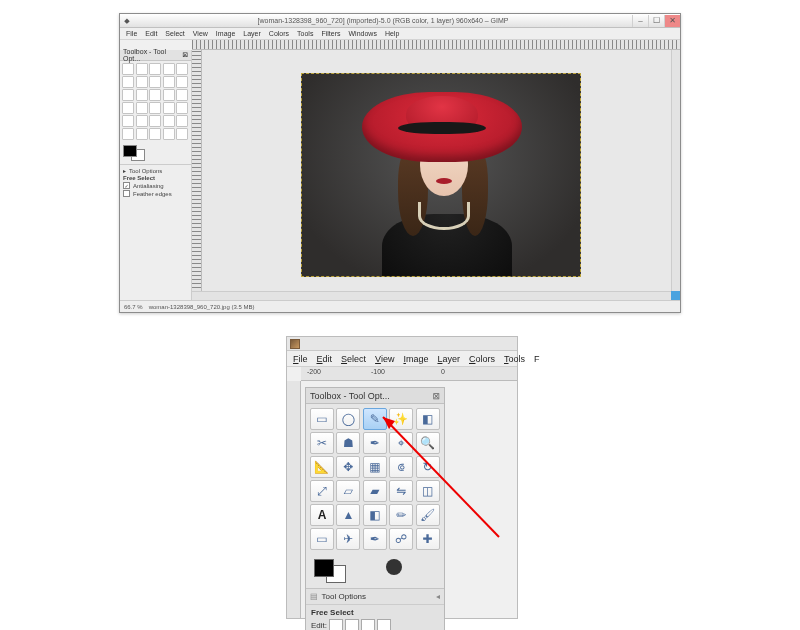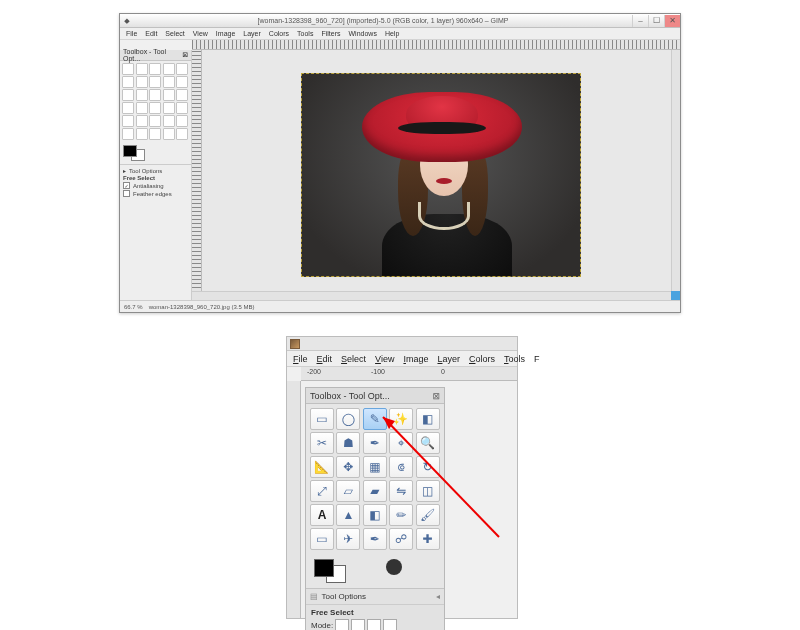--- a/index.html
+++ b/index.html
@@ -261,21 +261,21 @@
     </div>
     <div class="topt2">
       <div class="topt2-hdr">
         <span class="drag">▤</span>
         <span>Tool Options</span>
         <span style="margin-left:auto" class="drag">◂</span>
       </div>
       <div class="topt2-body">
         <b>Free Select</b>
         <div class="moderow">
-          <span>Mode:</span>
+          <span>Edit:</span>
           <div class="mbtn"></div>
           <div class="mbtn"></div>
           <div class="mbtn"></div>
           <div class="mbtn"></div>
         </div>
       </div>
     </div>
   </div>
 
   <svg class="arrow" style="left:0;top:0;" width="232" height="283">

